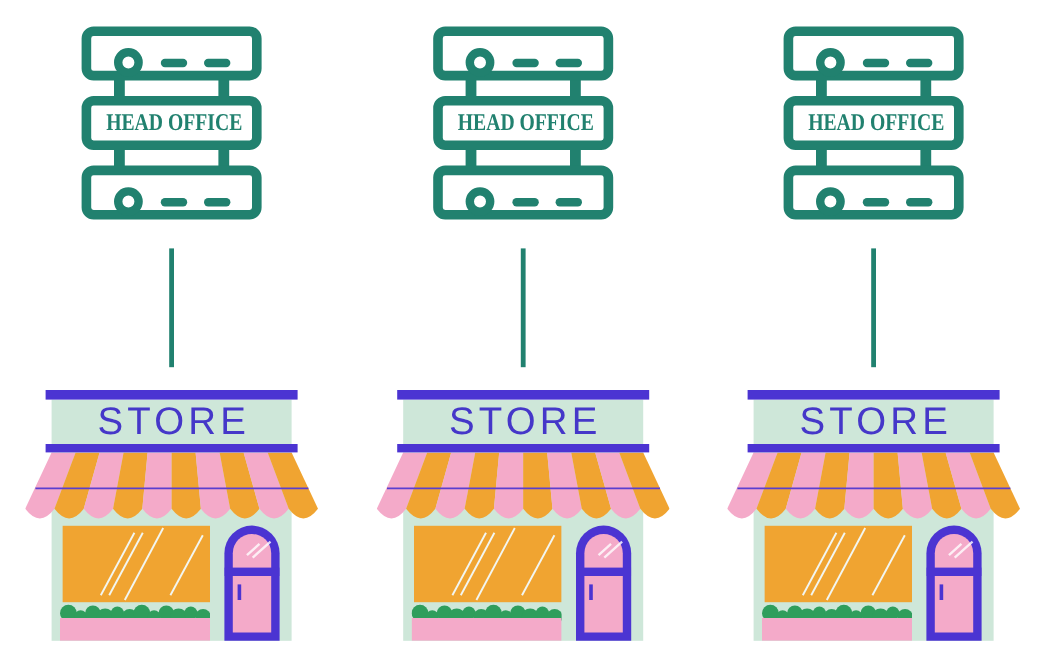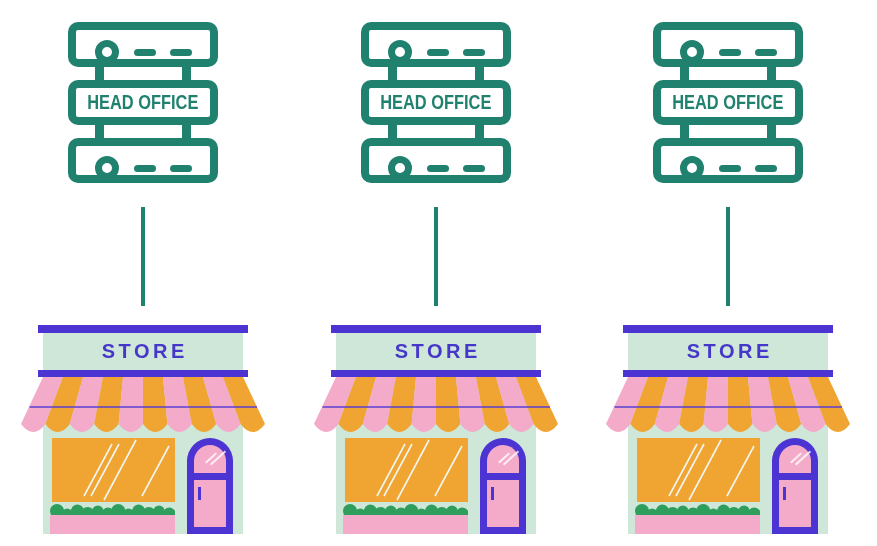--- a/index.html
+++ b/index.html
@@ -20,42 +20,42 @@
   .col{position:absolute;top:0;width:244px;height:546px;}
 
   
   .server{position:absolute;left:47px;top:22px;width:150px;height:161px;}
   .srv-conn{position:absolute;top:30px;width:9px;height:102px;background:var(--teal);}
   .srv-conn.l{left:27px;}
   .srv-conn.r{left:114px;}
   .slab{position:absolute;left:0;width:150px;height:45px;background:#fff;
         border:8px solid var(--teal);border-radius:10px;z-index:1;}
   .slab.s1{top:0;}
-  .slab.s2{top:58px;display:flex;align-items:center;justify-content:center;}
+  .slab.s2{top:58px;display:flex;align-items:center;font-family:Liberation Serif, serif;}
   .slab.s3{top:116px;}
   .donut{position:absolute;left:19px;top:10px;width:24px;height:24px;background:#fff;
          border:7px solid var(--teal);border-radius:50%;}
   .dash{position:absolute;top:19px;width:22px;height:7px;border-radius:4px;background:var(--teal);}
   .dash.d1{left:58px;}
   .dash.d2{left:94px;}
   .ho-label{font-weight:bold;font-size:20px;letter-spacing:0;color:var(--teal);
             transform:scaleX(.82);white-space:nowrap;}
 
   
   .connector{position:absolute;left:120px;top:207px;width:4px;height:99px;background:var(--teal);}
 
   
   .store{position:absolute;left:0;top:325px;width:244px;height:221px;}
   .building{position:absolute;left:22px;top:52px;width:200px;height:157px;background:var(--mint);}
   .roof-bar{position:absolute;left:17px;width:210px;background:var(--purple);z-index:2;}
   .rb-top{top:0;height:8px;}
   .rb-mid{top:45px;height:7px;}
   .sign{position:absolute;left:22px;top:8px;width:200px;height:37px;background:var(--mint);
         display:flex;align-items:center;justify-content:center;}
-  .store-label{font-size:20px;font-weight:700;letter-spacing:3.5px;color:var(--text-purple);
+  .store-label{font-size:32px;font-weight:400;letter-spacing:3.5px;color:var(--text-purple);
                white-space:nowrap;padding-left:3.5px;}
   svg.awning{position:absolute;left:0;top:52px;width:244px;height:57px;z-index:1;}
   svg.window{position:absolute;left:31px;top:113px;width:123px;height:64px;}
   .door{position:absolute;left:166px;top:113px;width:46px;height:96px;background:var(--purple);
         border-radius:23px 23px 0 0;overflow:hidden;}
   .door-inner{position:absolute;left:7px;right:7px;top:7px;bottom:7px;background:var(--pink);
               border-radius:17px 17px 0 0;}
   .door-glare{position:absolute;width:2px;background:rgba(255,255,255,.8);transform:rotate(48deg);}
   .door-glare.g1{left:23px;top:13px;height:14px;}
   .door-glare.g2{left:30px;top:10px;height:20px;}

